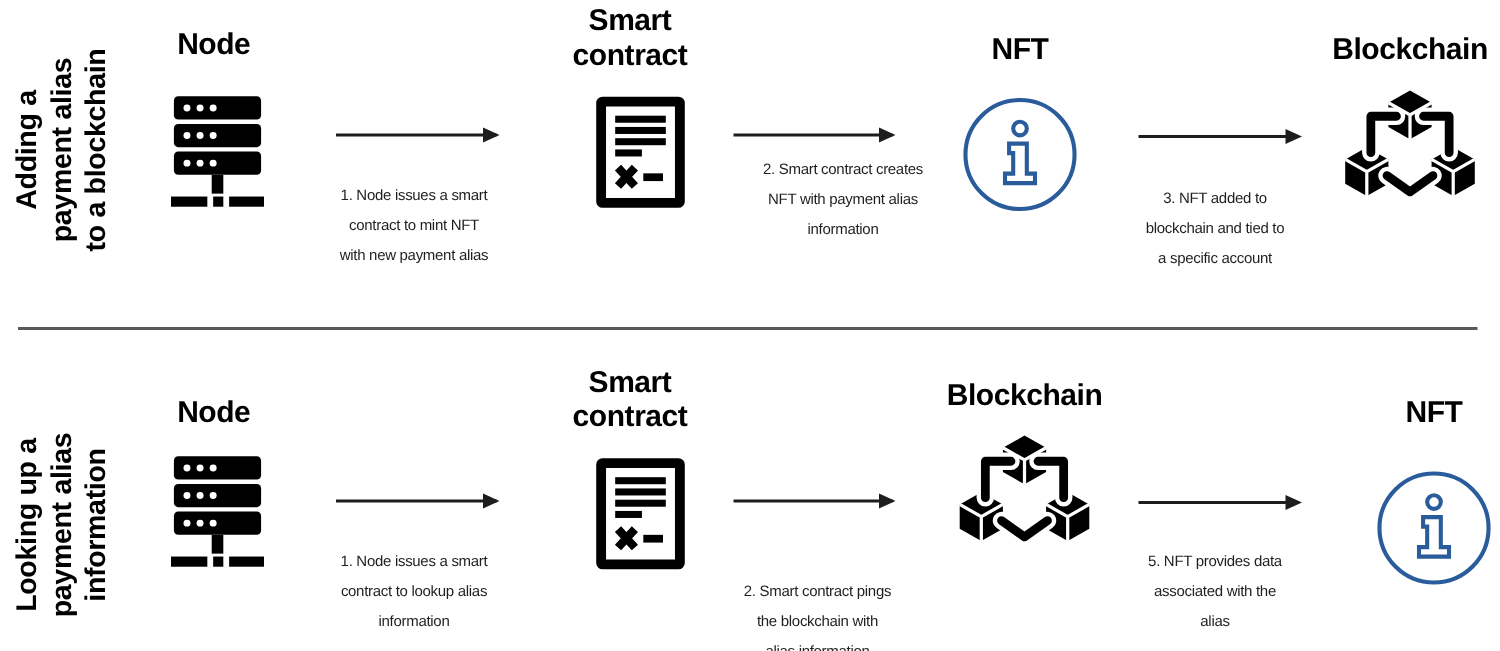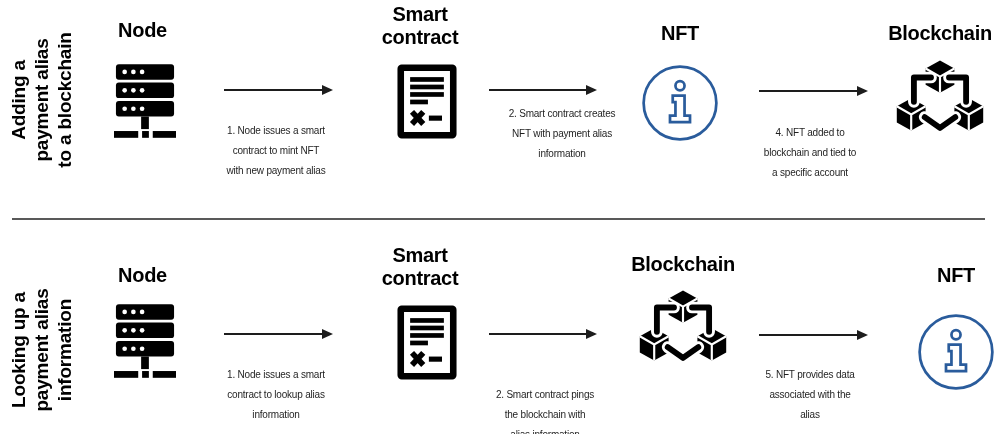--- a/index.html
+++ b/index.html
@@ -98,21 +98,21 @@
       <svg viewBox="0 0 88 88" xmlns="http://www.w3.org/2000/svg">
         <g fill="none" stroke="#2a5c9c" stroke-width="3">
           <circle cx="44" cy="44" r="40"></circle>
           <circle cx="44" cy="25" r="5"></circle>
           <path d="M36 36 H49 V58 H55 V65 H33 V58 H39 V43 H36 Z"></path>
         </g>
       </svg>
     </div>
 
     <div class="arrow" style="left:759px;top:90px;width:107px;"></div>
-    <div class="step" style="left:718px;top:123px;width:184px;">4. NFT added to
+    <div class="step" style="left:718px;top:123px;width:184px;">3. NFT added to
 blockchain and tied to
 a specific account</div>
 
     <div class="station-title" style="left:870px;top:22px;width:140px;">Blockchain</div>
     <div class="icon-box" style="left:895px;top:58px;width:90px;height:84px;">
       <svg viewBox="0 0 100 92" xmlns="http://www.w3.org/2000/svg">
         <g fill="#000000">
           <path d="M50 2 L66 11 V29 L50 38 L34 29 V11 Z"></path>
           <path d="M18 44 L34 53 V71 L18 80 L2 71 V53 Z"></path>
           <path d="M82 44 L98 53 V71 L82 80 L66 71 V53 Z"></path>

